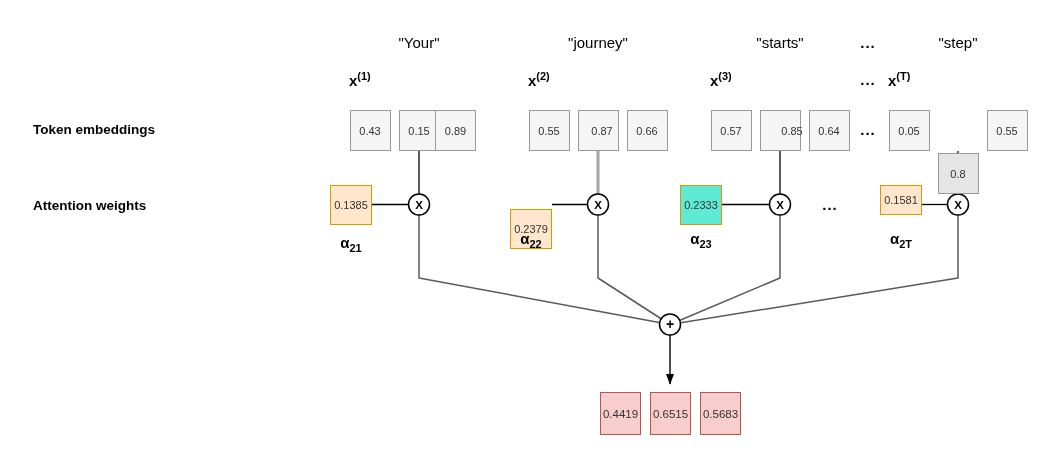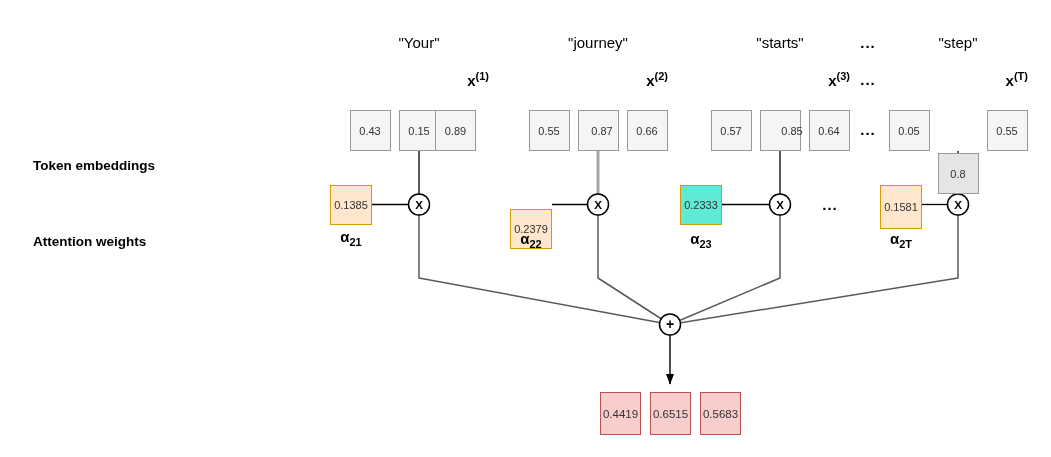--- a/index.html
+++ b/index.html
@@ -3,29 +3,28 @@
 <meta charset="utf-8">
 <style>
   html,body { margin:0; padding:0; background:#ffffff; }
   .canvas {
     position:relative; width:1051px; height:457px; background:#ffffff;
     font-family:"Liberation Sans", sans-serif; overflow:hidden;
   }
   .rowlabel {
     position:absolute; font-size:13.5px; font-weight:bold; color:#000;
     white-space:nowrap;
-    margin-top:36px;
   }
   svg.lines { position:absolute; left:0; top:0; pointer-events:none; }
   .word {
     position:absolute; width:140px; text-align:center;
     font-size:15px; color:#000; white-space:nowrap;
   }
   .varlabel {
-    position:absolute; width:140px; text-align:right;
+    position:absolute; width:140px; text-align:left;
     font-size:15px; font-weight:bold; color:#000; white-space:nowrap;
   }
   .varlabel .sup { font-size:11px; vertical-align:6px; font-weight:bold; }
   .vbox {
     position:absolute; box-sizing:border-box;
     display:flex; align-items:center; justify-content:center;
     font-size:11px; color:#333; background:#f5f5f5; border:1px solid #999;
     white-space:nowrap;
   }
   .wbox { font-size:11px; }
@@ -90,41 +89,41 @@
       <line x1="670" y1="335" x2="670" y2="384" stroke="#000000" stroke-width="1.4" marker-end="url(#ah)"></line>
     </svg>
 
   <div id="columns-layer">
       <div class="word" style="left: 349px; top: 34px;">"Your"</div>
       <div class="varlabel" style="left: 349px; top: 70px;"><span>x</span><span class="sup">(1)</span></div>
       <div class="vbox" style="left: 349.5px; top: 110px; width: 41px; height: 41px; background: rgb(245, 245, 245); border: 1px solid rgb(153, 153, 153); color: rgb(51, 51, 51);">0.43</div>
       <div class="vbox" style="left: 398.5px; top: 110px; width: 41px; height: 41px; background: rgb(245, 245, 245); border: 1px solid rgb(153, 153, 153); color: rgb(51, 51, 51);">0.15</div>
       <div class="vbox" style="left: 435px; top: 110px; width: 41px; height: 41px; background: rgb(245, 245, 245); border: 1px solid rgb(153, 153, 153); color: rgb(51, 51, 51);">0.89</div>
       <div class="vbox wbox" style="left: 330px; top: 185px; width: 42px; height: 40px; background: rgb(255, 230, 204); border: 1.5px solid rgb(215, 155, 0); color: rgb(51, 51, 51);">0.1385</div>
-      <div class="alpha" style="left: 309px; top: 228px;"><span>α</span><span class="sub">21</span></div>
+      <div class="alpha" style="left: 309px; top: 234px;"><span>α</span><span class="sub">21</span></div>
       <div class="word" style="left: 528px; top: 34px;">"journey"</div>
       <div class="varlabel" style="left: 528px; top: 70px;"><span>x</span><span class="sup">(2)</span></div>
       <div class="vbox" style="left: 528.5px; top: 110px; width: 41px; height: 41px; background: rgb(245, 245, 245); border: 1px solid rgb(153, 153, 153); color: rgb(51, 51, 51);">0.55</div>
       <div class="vbox" style="left: 577.5px; top: 110px; width: 41px; height: 41px; background: rgb(245, 245, 245); border: 1px solid rgb(153, 153, 153); color: rgb(51, 51, 51); padding-left: 8px;">0.87</div>
       <div class="vbox" style="left: 626.5px; top: 110px; width: 41px; height: 41px; background: rgb(245, 245, 245); border: 1px solid rgb(153, 153, 153); color: rgb(51, 51, 51);">0.66</div>
       <div class="vbox wbox" style="left: 510px; top: 185px; width: 42px; height: 40px; background: rgb(255, 230, 204); border: 1.5px solid rgb(215, 155, 0); color: rgb(51, 51, 51); margin-top: 24px;">0.2379</div>
       <div class="alpha" style="left: 489px; top: 230px;"><span>α</span><span class="sub">22</span></div>
       <div class="word" style="left: 710px; top: 34px;">"starts"</div>
       <div class="varlabel" style="left: 710px; top: 70px;"><span>x</span><span class="sup">(3)</span></div>
       <div class="vbox" style="left: 710.5px; top: 110px; width: 41px; height: 41px; background: rgb(245, 245, 245); border: 1px solid rgb(153, 153, 153); color: rgb(51, 51, 51);">0.57</div>
       <div class="vbox" style="left: 759.5px; top: 110px; width: 41px; height: 41px; background: rgb(245, 245, 245); border: 1px solid rgb(153, 153, 153); color: rgb(51, 51, 51); padding-left: 24px;">0.85</div>
       <div class="vbox" style="left: 808.5px; top: 110px; width: 41px; height: 41px; background: rgb(245, 245, 245); border: 1px solid rgb(153, 153, 153); color: rgb(51, 51, 51);">0.64</div>
       <div class="vbox wbox" style="left: 680px; top: 185px; width: 42px; height: 40px; background: #5eead4; border: 1.5px solid rgb(215, 155, 0); color: rgb(51, 51, 51);">0.2333</div>
       <div class="alpha" style="left: 659px; top: 230px;"><span>α</span><span class="sub">23</span></div>
       <div class="word" style="left: 888px; top: 34px;">"step"</div>
       <div class="varlabel" style="left: 888px; top: 70px;"><span>x</span><span class="sup">(T)</span></div>
       <div class="vbox" style="left: 888.5px; top: 110px; width: 41px; height: 41px; background: rgb(245, 245, 245); border: 1px solid rgb(153, 153, 153); color: rgb(51, 51, 51);">0.05</div>
       <div class="vbox" style="left: 937.5px; top: 110px; width: 41px; height: 41px; background: #e5e5e5; border: 1px solid rgb(153, 153, 153); color: rgb(51, 51, 51); margin-top: 43px;">0.8</div>
       <div class="vbox" style="left: 986.5px; top: 110px; width: 41px; height: 41px; background: rgb(245, 245, 245); border: 1px solid rgb(153, 153, 153); color: rgb(51, 51, 51);">0.55</div>
-      <div class="vbox wbox" style="left: 880px; top: 185px; width: 42px; height: 44px; background: rgb(255, 230, 204); border: 1.5px solid rgb(215, 155, 0); color: rgb(51, 51, 51);">0.1581</div>
+      <div class="vbox wbox" style="left: 880px; top: 185px; width: 42px; height: 30px; background: rgb(255, 230, 204); border: 1.5px solid rgb(215, 155, 0); color: rgb(51, 51, 51);">0.1581</div>
       <div class="alpha" style="left: 859px; top: 230px;"><span>α</span><span class="sub">2T</span></div>
     </div>
   <div id="outputs-layer">
       <div class="vbox obox" style="left: 600px; top: 392px; width: 41px; height: 43px; background: rgb(248, 206, 204); border: 1.5px solid rgb(184, 84, 80); color: rgb(51, 51, 51);">0.4419</div>
       <div class="vbox obox" style="left: 650px; top: 392px; width: 41px; height: 43px; background: rgb(248, 206, 204); border: 1.5px solid rgb(184, 84, 80); color: rgb(51, 51, 51);">0.6515</div>
       <div class="vbox obox" style="left: 700px; top: 392px; width: 41px; height: 43px; background: rgb(248, 206, 204); border: 1.5px solid rgb(184, 84, 80); color: rgb(51, 51, 51);">0.5683</div>
     </div>
 
   <div class="dots" style="left:846px; top:34px;">...</div>
   <div class="dots" style="left:846px; top:71px;">...</div>

